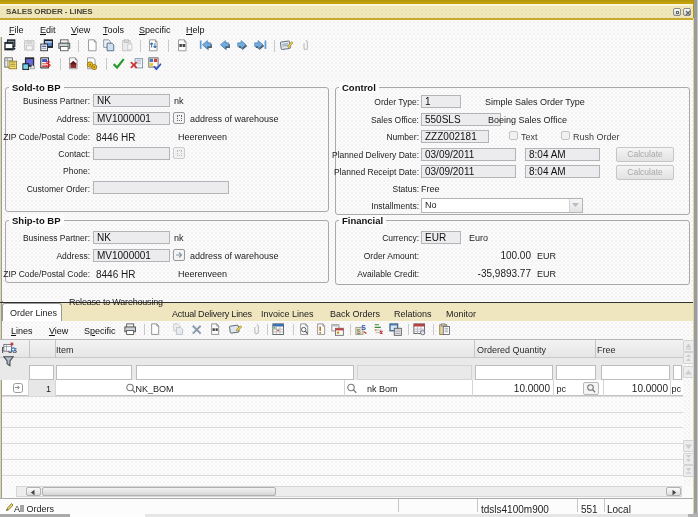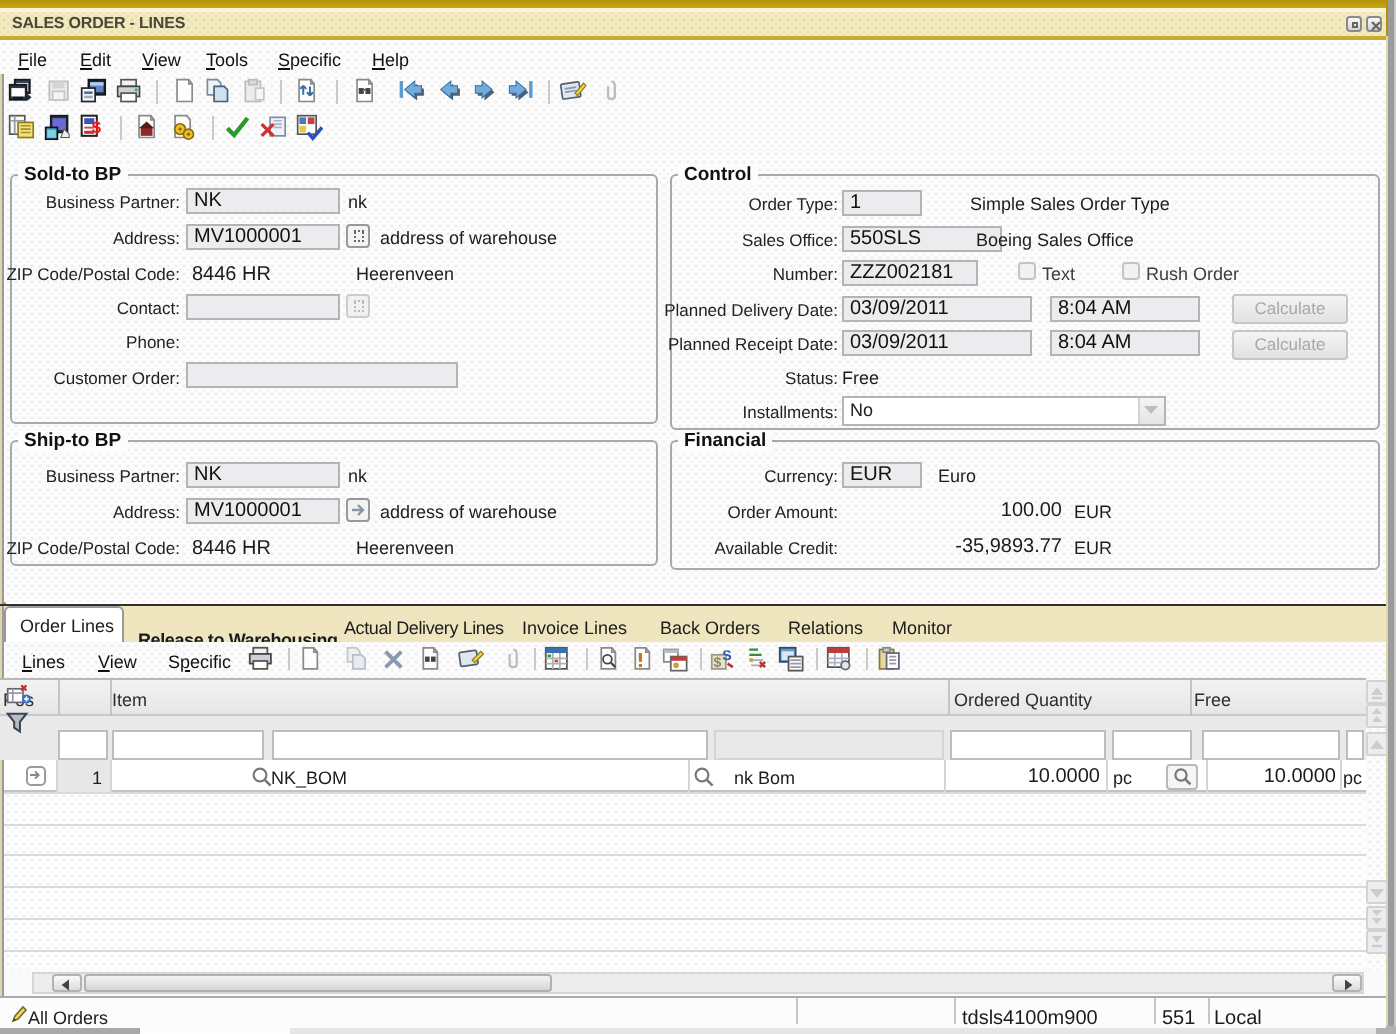--- a/index.html
+++ b/index.html
@@ -299,21 +299,21 @@
 <div class="txt" style="right:167px; top:250px; font-size:10px;">100.00</div>
 <div class="txt" style="left:537px; top:251px;">EUR</div>
 <div class="lbl" style="right:279px; top:269px;">Available Credit:</div>
 <div class="txt" style="right:167px; top:268px; font-size:10px;">-35,9893.77</div>
 <div class="txt" style="left:537px; top:269px;">EUR</div>
 
 <div class="abs" style="left:0; top:301.5px; width:693px; height:1.5px; background:#303030;"></div>
 <div class="abs" style="left:2px; top:303px; width:691px; height:18px; background:#efe6c0;"></div>
 <div class="abs" style="left:2px; top:303px; width:60px; height:18px; background:#fff; border:1px solid #999; border-bottom:none; border-radius:3px 3px 0 0;"></div>
 <div class="txt" style="left:10px; top:308px;">Order Lines</div>
-<div class="txt" style="left:69px; top:315px; letter-spacing:-0.2px;font-weight:bold;">Release to Warehousing</div>
+<div class="txt" style="left:69px; top:297px; letter-spacing:-0.2px;">Release to Warehousing</div>
 <div class="txt" style="left:172px; top:308.5px; letter-spacing:-0.2px;">Actual Delivery Lines</div>
 <div class="txt" style="left:261px; top:308.5px;">Invoice Lines</div>
 <div class="txt" style="left:330px; top:308.5px;">Back Orders</div>
 <div class="txt" style="left:394px; top:308.5px;">Relations</div>
 <div class="txt" style="left:446px; top:308.5px;">Monitor</div>
 
 <div class="abs dots" style="left:2px; top:321px; width:691px; height:18px;"></div>
 <div class="menuitem" style="left:11px; top:326px;"><u>L</u>ines</div>
 <div class="menuitem" style="left:49px; top:326px;"><u>V</u>iew</div>
 <div class="menuitem" style="left:84px; top:326px;">S<u>p</u>ecific</div>

